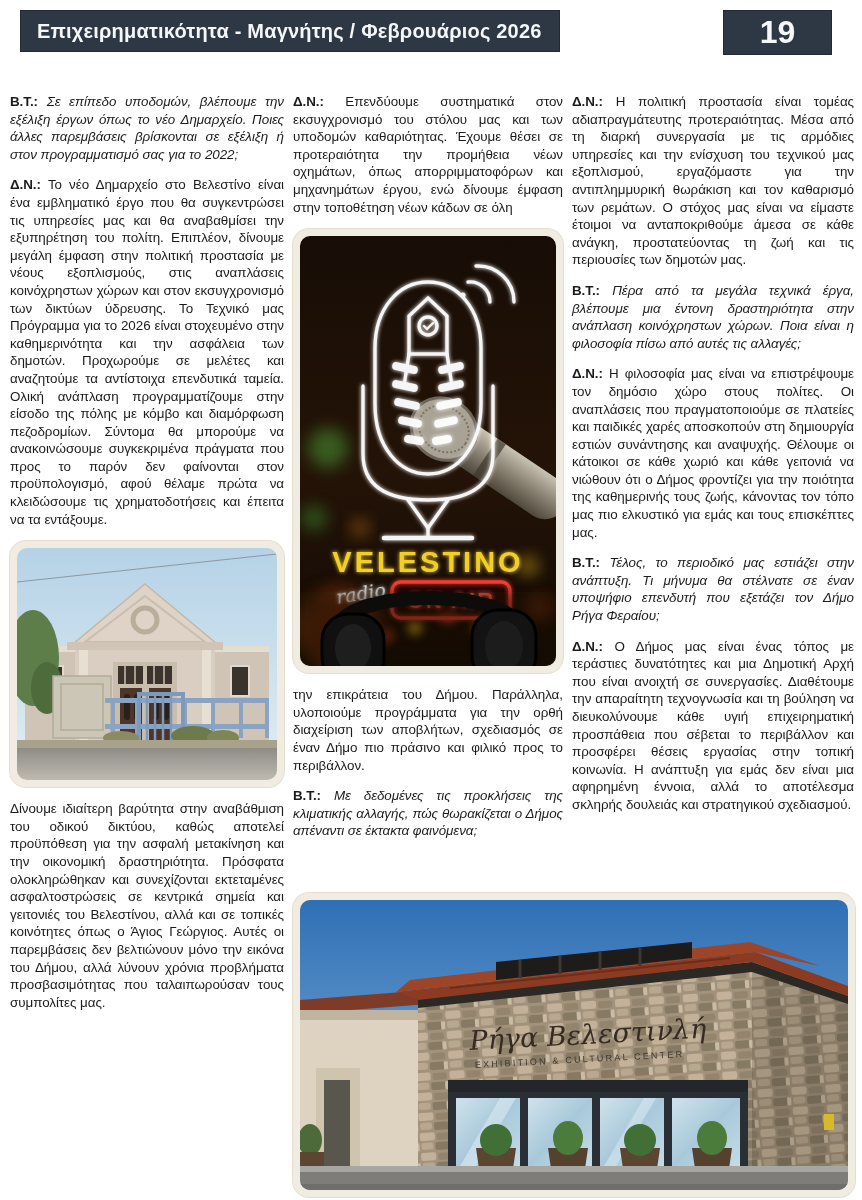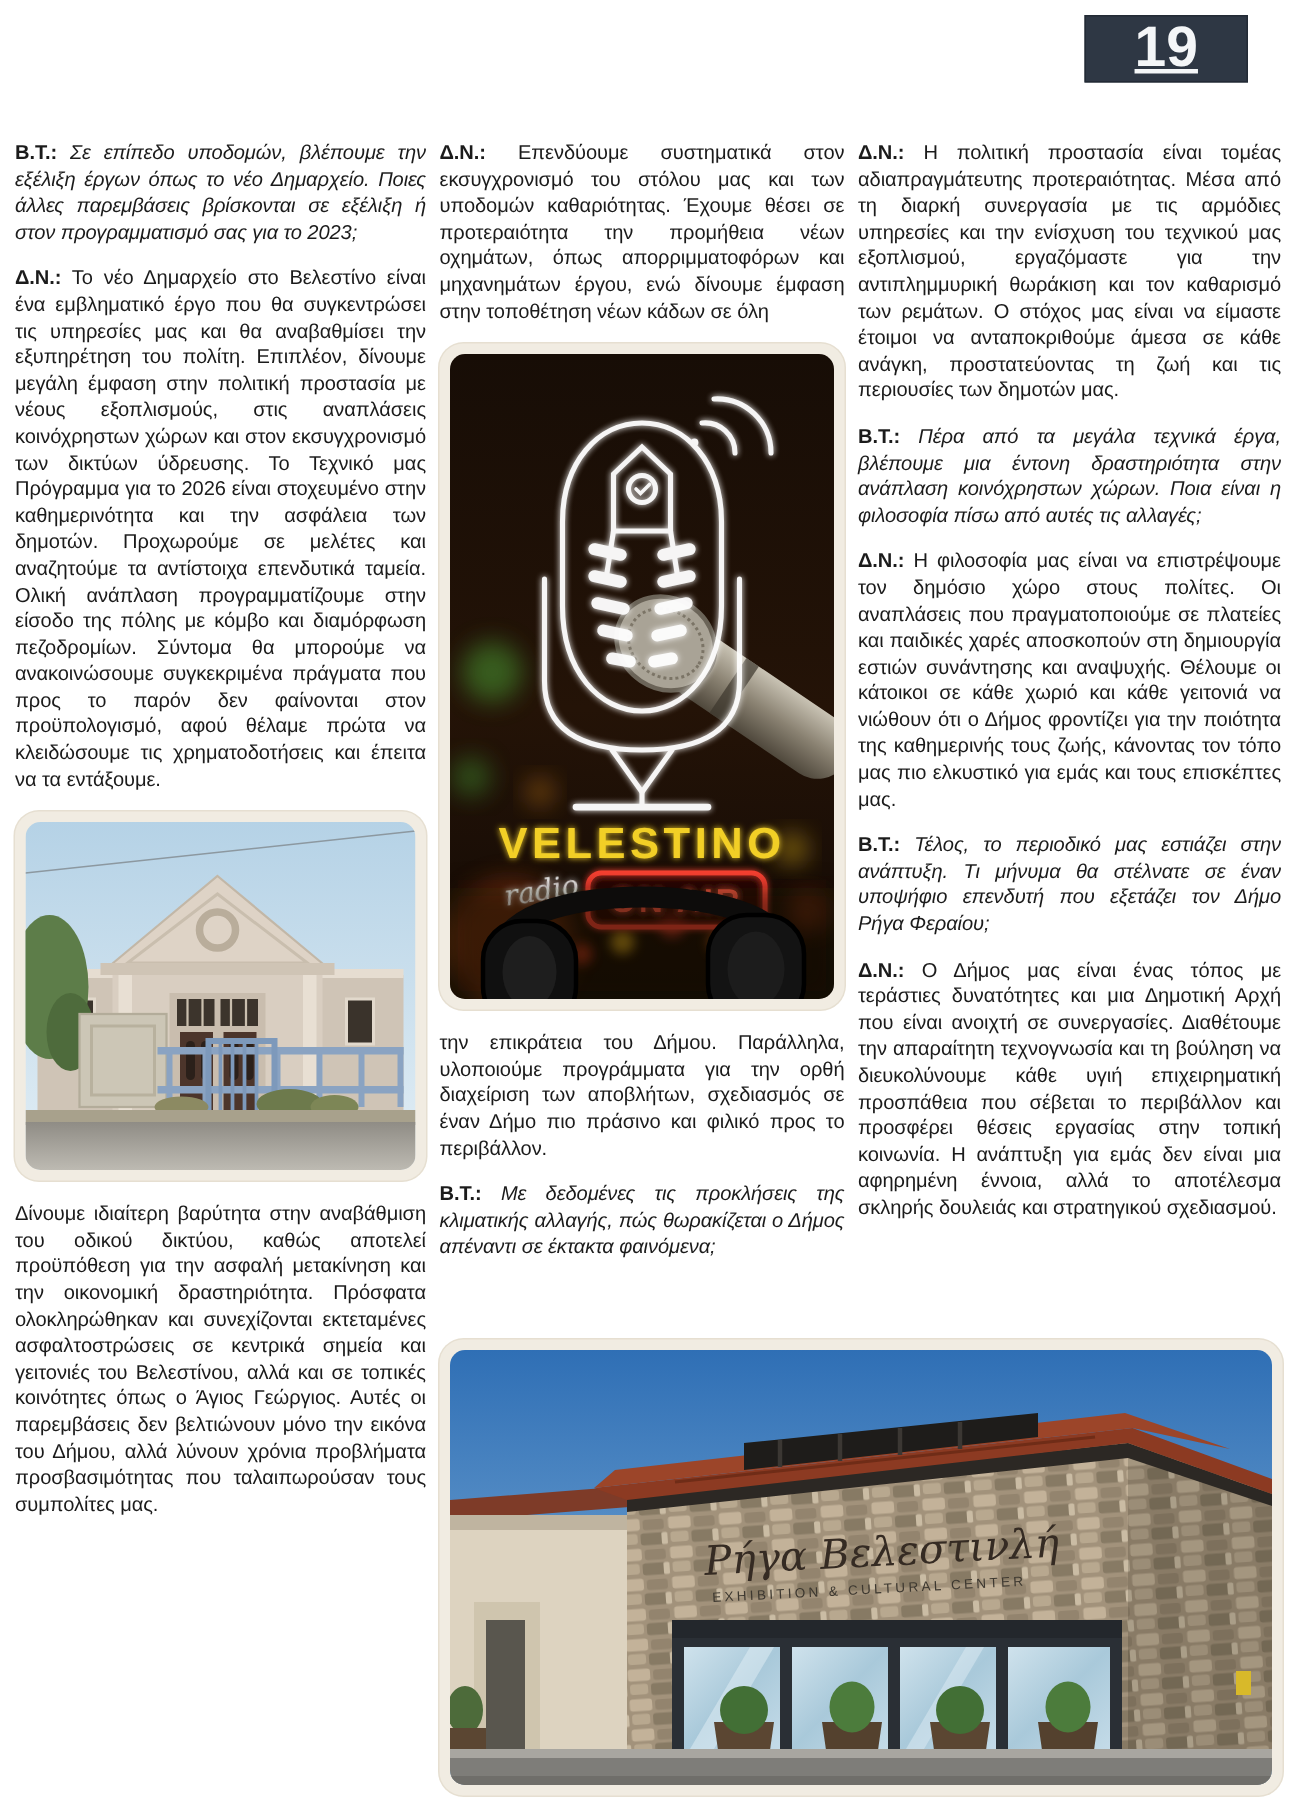--- a/index.html
+++ b/index.html
@@ -4,46 +4,49 @@
 <style>
   html,body{margin:0;padding:0;background:#fff;}
   .page{position:relative;width:862px;height:1200px;background:#ffffff;overflow:hidden;
         font-family:"Liberation Sans",sans-serif;color:#1b1b1b;}
   
   .hdr-bar{position:absolute;left:20px;top:10px;width:540px;height:42px;background:#2e3744;
            border:1px solid #222a35;display:flex;align-items:center;padding-left:16px;box-sizing:border-box;}
   .hdr-bar span{color:#f4f6f8;font-size:20px;font-weight:700;letter-spacing:0.2px;}
   .page-no{position:absolute;left:723px;top:10px;width:107px;height:43px;background:#2e3744;
            border:1px solid #222a35;display:flex;align-items:center;justify-content:center;}
-  .page-no span{color:#f4f6f8;font-size:38px;font-weight:700;text-decoration:underline;}
+  .page-no span{color:#f4f6f8;font-size:32px;font-weight:700;}
   
   .col{position:absolute;top:93px;font-size:13.4px;line-height:17.6px;text-align:justify;letter-spacing:-0.05px;}
   .col1{left:10px;width:274px;}
   .col2{left:293px;width:270px;}
   .col3{left:572px;width:282px;}
   .col p{margin:0 0 13px 0;}
   .q{font-style:italic;}
   .spk{font-weight:700;font-style:normal;}
   
   .photo-frame{background:#f1ece2;border-radius:16px;padding:7px;box-shadow:0 0 0 1px #e6dfd1;}
   .photo-frame svg{display:block;border-radius:10px;}
   .frame-inline{margin:4px 0 13px 0;}
   .frame-bottom{position:absolute;left:293px;top:893px;width:562px;height:304px;box-sizing:border-box;}
 </style>
 </head>
 <body>
 
 <div class="page">
 
+  <div class="hdr-bar">
+    <span>Επιχειρηματικότητα - Μαγνήτης / Φεβρουάριος 2026</span>
+  </div>
   <div class="page-no">
     <span>19</span>
   </div>
 
   <div class="col col1">
-    <p class="q"><span class="spk">Β.Τ.:</span> <span>Σε επίπεδο υποδομών, βλέπουμε την εξέλιξη έργων όπως το νέο Δημαρχείο. Ποιες άλλες παρεμβάσεις βρίσκονται σε εξέλιξη ή στον προγραμματισμό σας για το 2023;</span></p>
+    <p class="q"><span class="spk">Β.Τ.:</span> <span>Σε επίπεδο υποδομών, βλέπουμε την εξέλιξη έργων όπως το νέο Δημαρχείο. Ποιες άλλες παρεμβάσεις βρίσκονται σε εξέλιξη ή στον προγραμματισμό σας για το 2022;</span></p>
     <p><span class="spk">Δ.Ν.:</span> <span>Το νέο Δημαρχείο στο Βελεστίνο είναι ένα εμβληματικό έργο που θα συγκεντρώσει τις υπηρεσίες μας και θα αναβαθμίσει την εξυπηρέτηση του πολίτη. Επιπλέον, δίνουμε μεγάλη έμφαση στην πολιτική προστασία με νέους εξοπλισμούς, στις αναπλάσεις κοινόχρηστων χώρων και στον εκσυγχρονισμό των δικτύων ύδρευσης. Το Τεχνικό μας Πρόγραμμα για το 2026 είναι στοχευμένο στην καθημερινότητα και την ασφάλεια των δημοτών. Προχωρούμε σε μελέτες και αναζητούμε τα αντίστοιχα επενδυτικά ταμεία. Ολική ανάπλαση προγραμματίζουμε στην είσοδο της πόλης με κόμβο και διαμόρφωση πεζοδρομίων. Σύντομα θα μπορούμε να ανακοινώσουμε συγκεκριμένα πράγματα που προς το παρόν δεν φαίνονται στον προϋπολογισμό, αφού θέλαμε πρώτα να κλειδώσουμε τις χρηματοδοτήσεις και έπειτα να τα εντάξουμε.</span></p>
 
     <div class="photo-frame frame-inline">
       <svg width="260" height="232" viewBox="0 0 260 232">
         <defs>
           <linearGradient id="sky1" x1="0" y1="0" x2="0" y2="1">
             <stop offset="0" stop-color="#b5d2e6"></stop>
               <stop offset="1" stop-color="#e2eef5"></stop>
           </linearGradient>
           <linearGradient id="road1" x1="0" y1="0" x2="0" y2="1">

